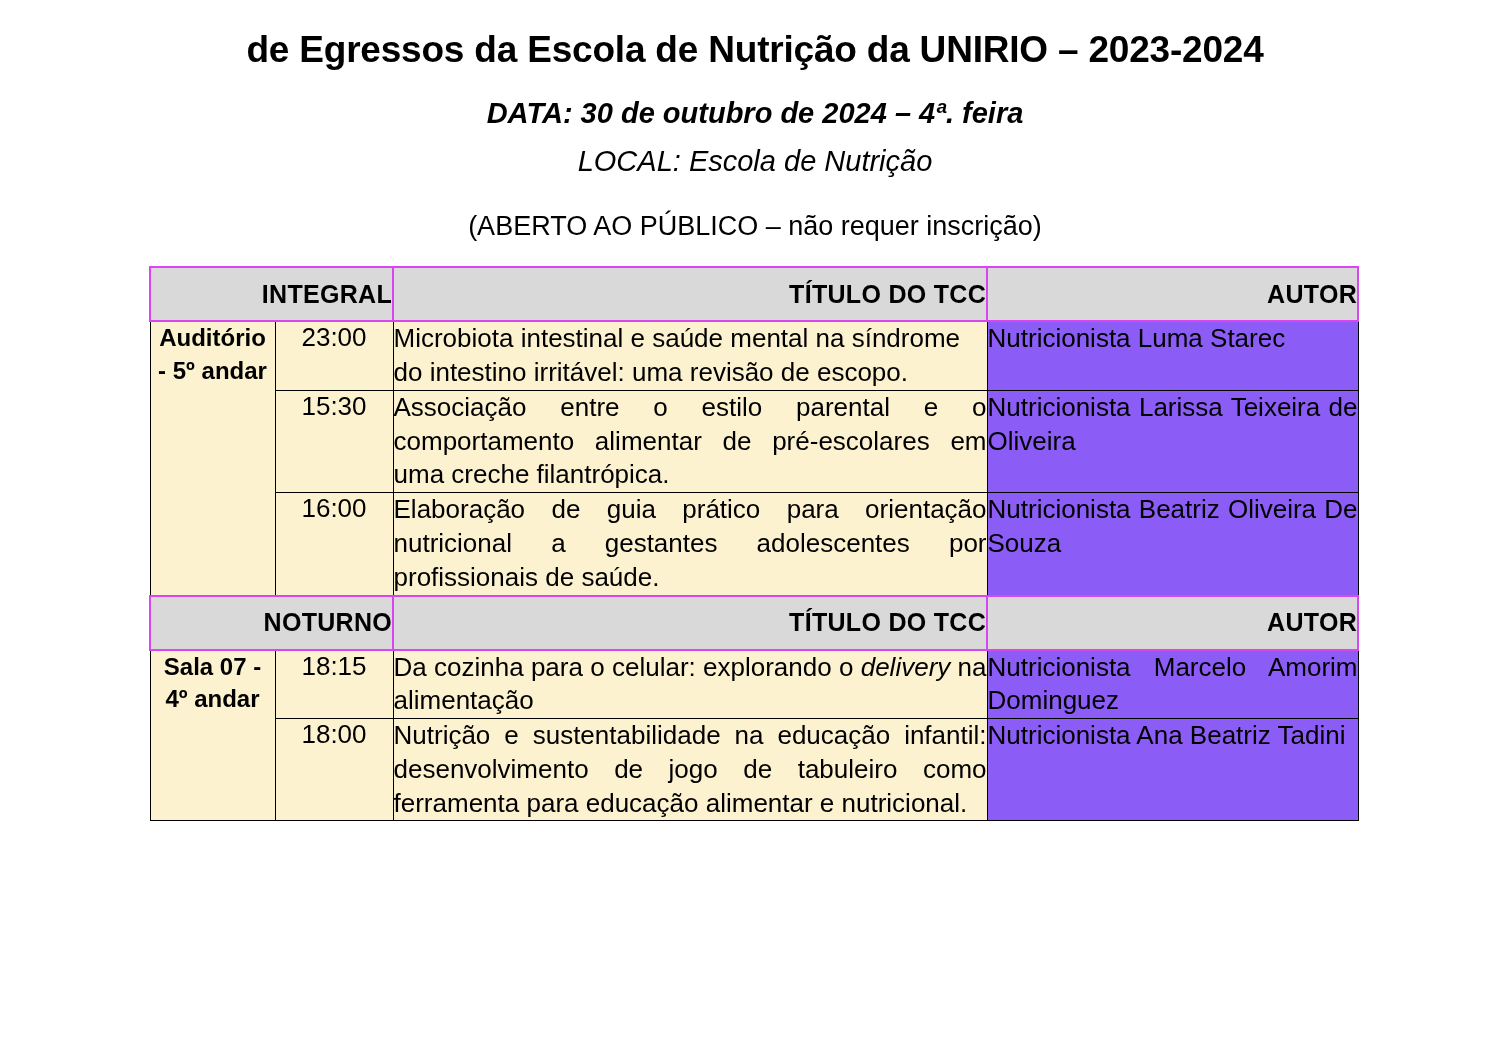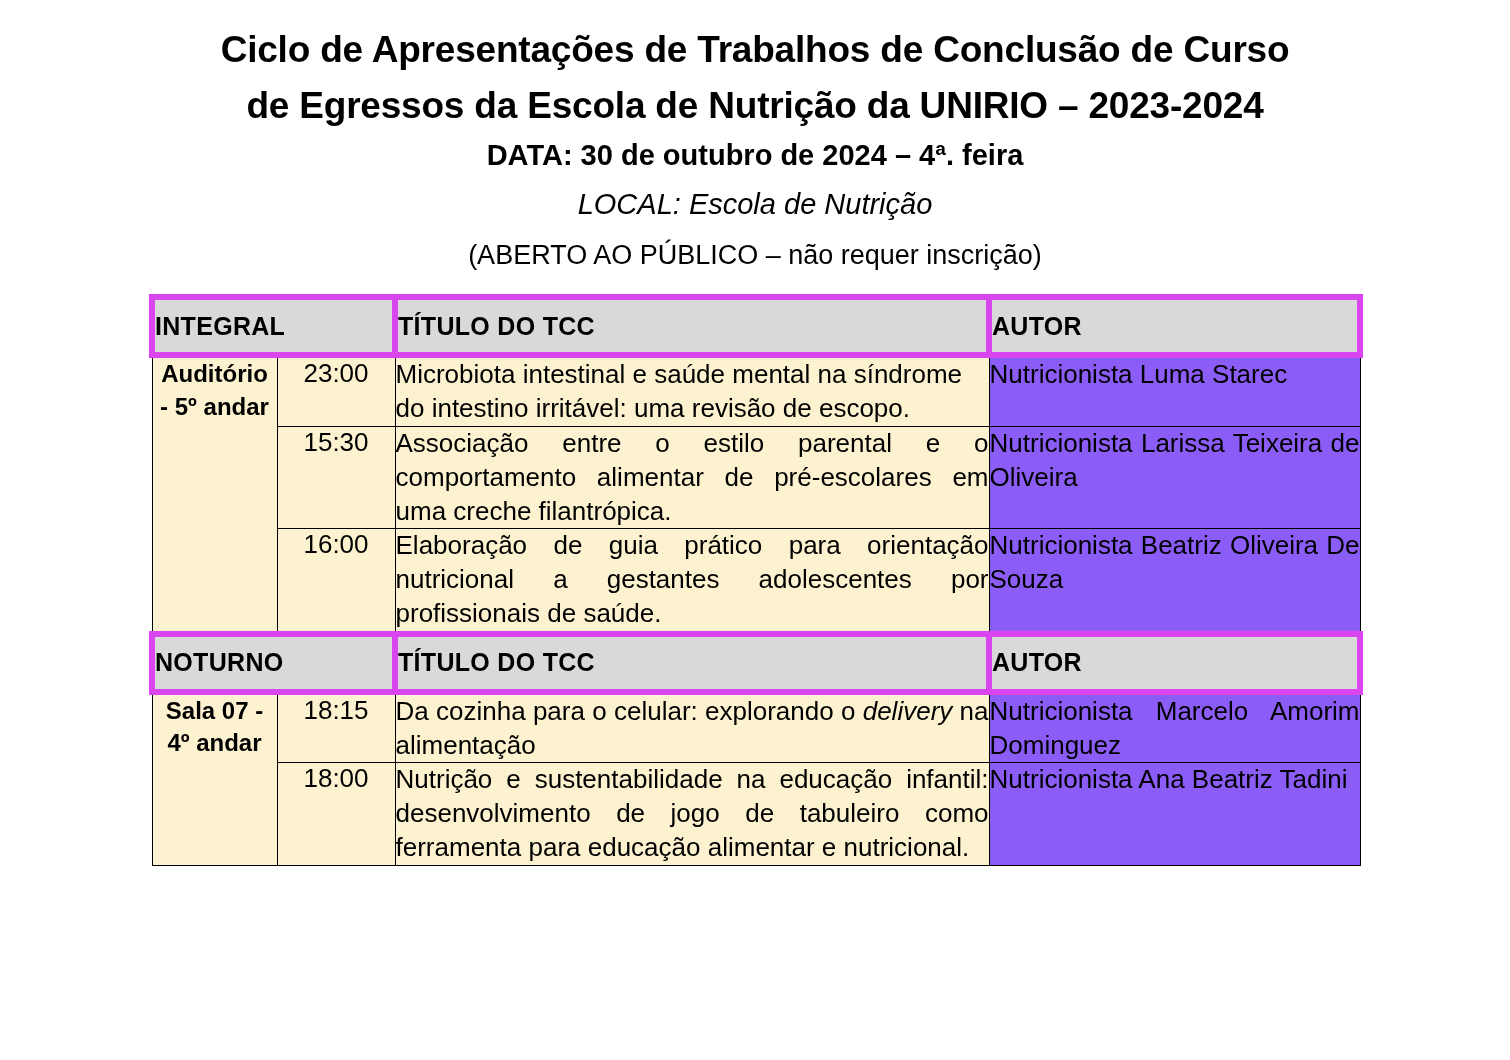--- a/index.html
+++ b/index.html
@@ -27,33 +27,35 @@
     padding-top: 22px;
     text-align: center;
   }
   .title-line {
     font-size: 37px;
     font-weight: bold;
     line-height: 1.52;
     letter-spacing: -0.2px;
   }
   .subtitle-date {
+    margin-top: 14px;
     font-size: 29px;
     font-weight: bold;
+    font-style: italic;
     line-height: 1.45;
   }
   .subtitle-local {
     margin-top: 6px;
     font-size: 29px;
     font-style: italic;
     font-weight: normal;
     line-height: 1.45;
   }
   .subtitle-note {
-    margin-top: 12px;
+    margin-top: 26px;
     font-size: 27px;
     font-weight: normal;
     line-height: 1.4;
   }
 
   
   .table-wrap {
     margin: 20px 0 0 149px;
     width: 1208px;
   }
@@ -71,24 +73,24 @@
   
   col.c-room   { width: 125px; }
   col.c-time   { width: 118px; }
   col.c-title  { width: 594px; }
   col.c-author { width: 371px; }
 
   tr.section-head th {
     background: #d9d9d9;
     font-size: 25px;
     font-weight: bold;
-    text-align: left;
+    text-align: right;
     height: 52px;
     vertical-align: middle;
-    border: 6px solid #d946ef;
+    border: 2px solid #d946ef;
     letter-spacing: 0.3px;
     margin-top: 24px;
   }
 
   td.room {
     background: #fdf2d0;
     font-size: 24px;
     font-weight: bold;
     text-align: center;
     vertical-align: middle;
@@ -129,21 +131,20 @@
     line-height: 1.55;
     font-weight: normal;
   }
 </style>
 </head>
 <body>
 
 <div class="page">
 
   <div class="heading">
-    <div class="title-line">Ciclo de Apresentações de Trabalhos de Conclusão de Curso</div>
     <div class="title-line">de Egressos da Escola de Nutrição da UNIRIO – 2023-2024</div>
     <div class="subtitle-date">DATA: 30 de outubro de 2024 – 4ª. feira</div>
     <div class="subtitle-local">LOCAL: Escola de Nutrição</div>
     <div class="subtitle-note">(ABERTO AO PÚBLICO – não requer inscrição)</div>
   </div>
 
   <div class="table-wrap">
     <table class="schedule">
       <colgroup>
         <col class="c-room">

